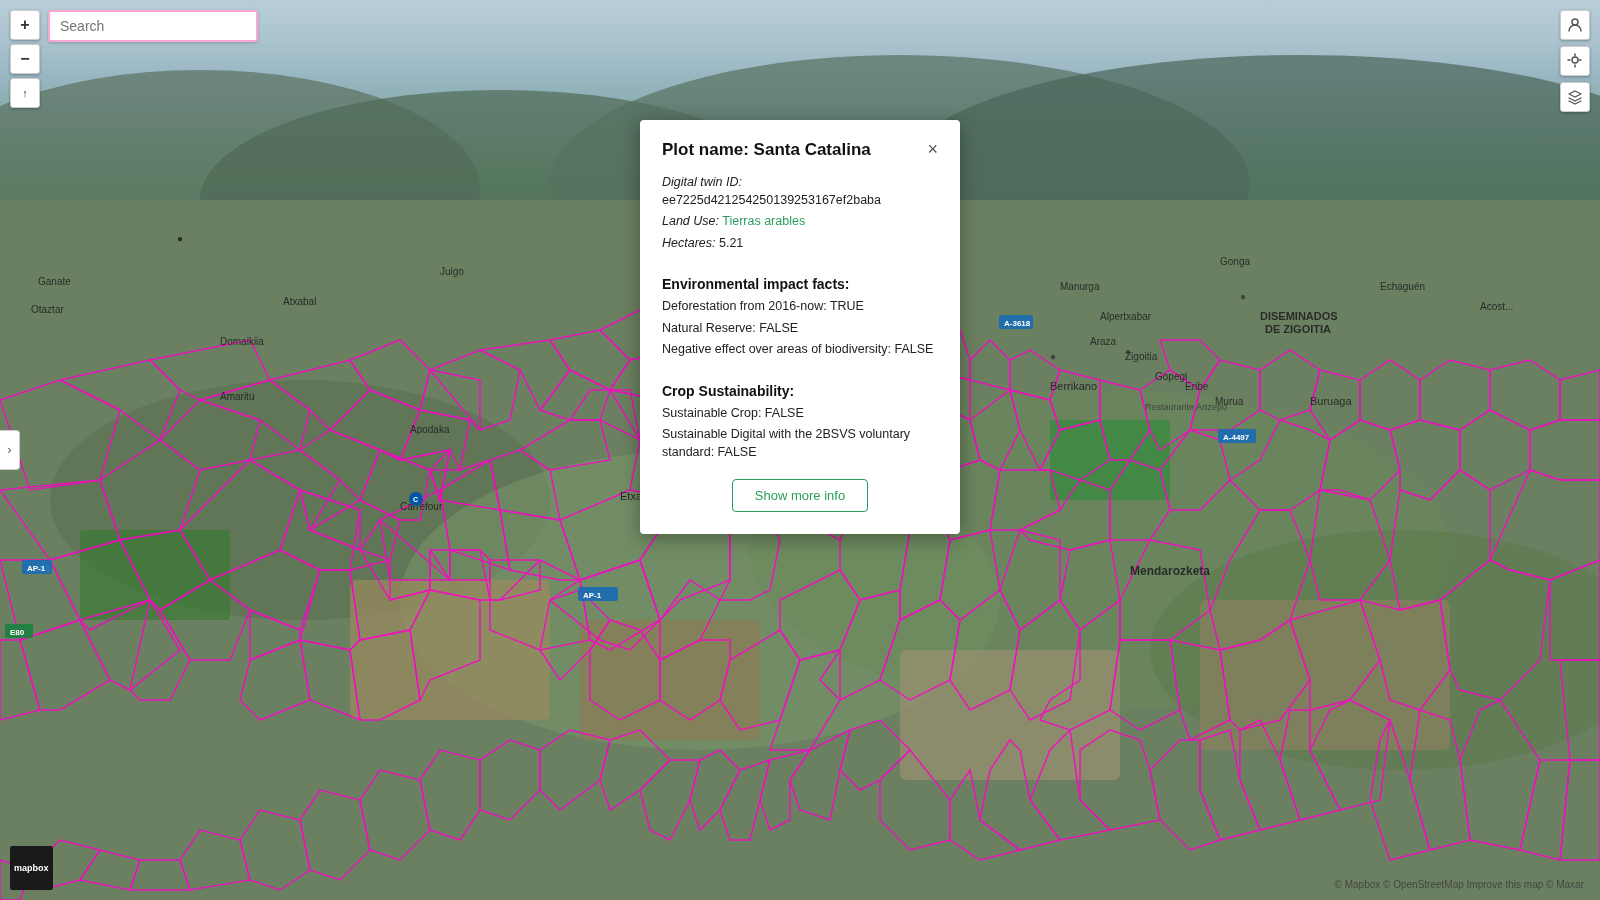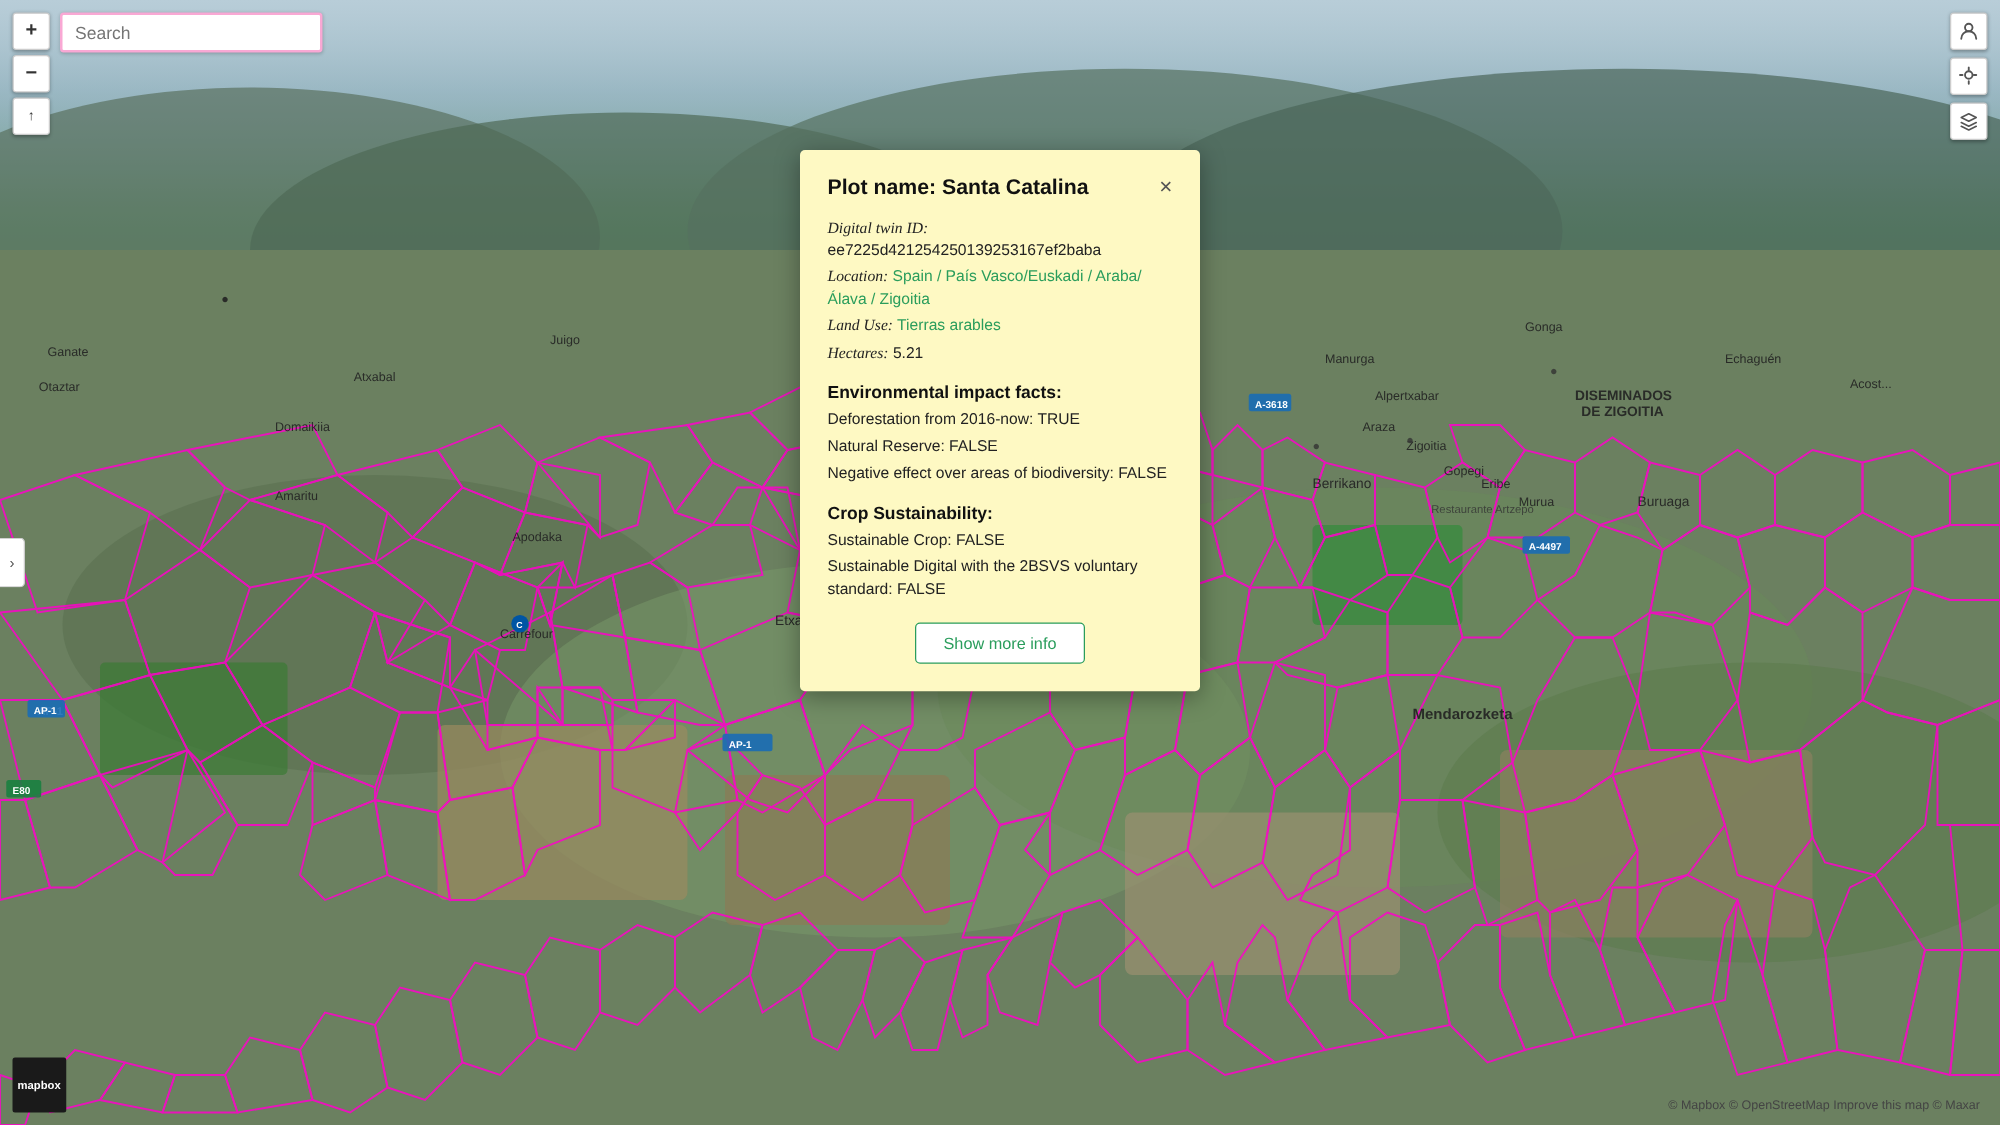--- a/index.html
+++ b/index.html
@@ -138,21 +138,21 @@
       z-index: 100;
     }
 
     
     .popup {
       position: absolute;
       top: 120px;
       left: 50%;
       transform: translateX(-50%);
       width: 320px;
-      background: #fef9c3;
+      background: #ffffff;
       border-radius: 4px;
       box-shadow: 0 4px 20px rgba(0,0,0,0.35);
       z-index: 200;
       padding: 20px 22px 22px;
     }
 
     .popup-header {
       display: flex;
       justify-content: space-between;
       align-items: flex-start;
@@ -178,36 +178,35 @@
     .popup-field {
       font-size: 12.5px;
       color: #222;
       margin-bottom: 4px;
       line-height: 1.4;
     }
 
     .popup-field span.label {
       font-style: italic;
       font-weight: 400;
-      font-family: Liberation Serif, serif;
     }
 
     .popup-field span.value-green {
       color: #2a9d5c;
     }
 
     .popup-field span.value-bold {
       font-weight: 400;
     }
 
     .popup-section-title {
       font-size: 14px;
       font-weight: 700;
       color: #111;
-      margin-top: 14px;
+      margin-top: 24px;
       margin-bottom: 6px;
     }
 
     .popup-btn-container {
       text-align: center;
       margin-top: 18px;
     }
 
     .show-more-btn {
       background: white;
@@ -549,24 +548,20 @@
   <div class="popup-header">
     <span class="popup-title">Plot name: Santa Catalina</span>
     <button class="popup-close">×</button>
   </div>
 
   <div class="popup-field">
     <span class="label">Digital twin ID:</span>
     <span>ee7225d421254250139253167ef2baba</span>
   </div>
   <div class="popup-field">
-    <span class="label">Location:</span>
-    <span class="value-green">Spain / País Vasco/Euskadi / Araba/Álava / Zigoitia</span>
-  </div>
-  <div class="popup-field">
     <span class="label">Land Use:</span>
     <span class="value-green">Tierras arables</span>
   </div>
   <div class="popup-field">
     <span class="label">Hectares:</span>
     <span>5.21</span>
   </div>
 
   <div class="popup-section-title">Environmental impact facts:</div>
 

